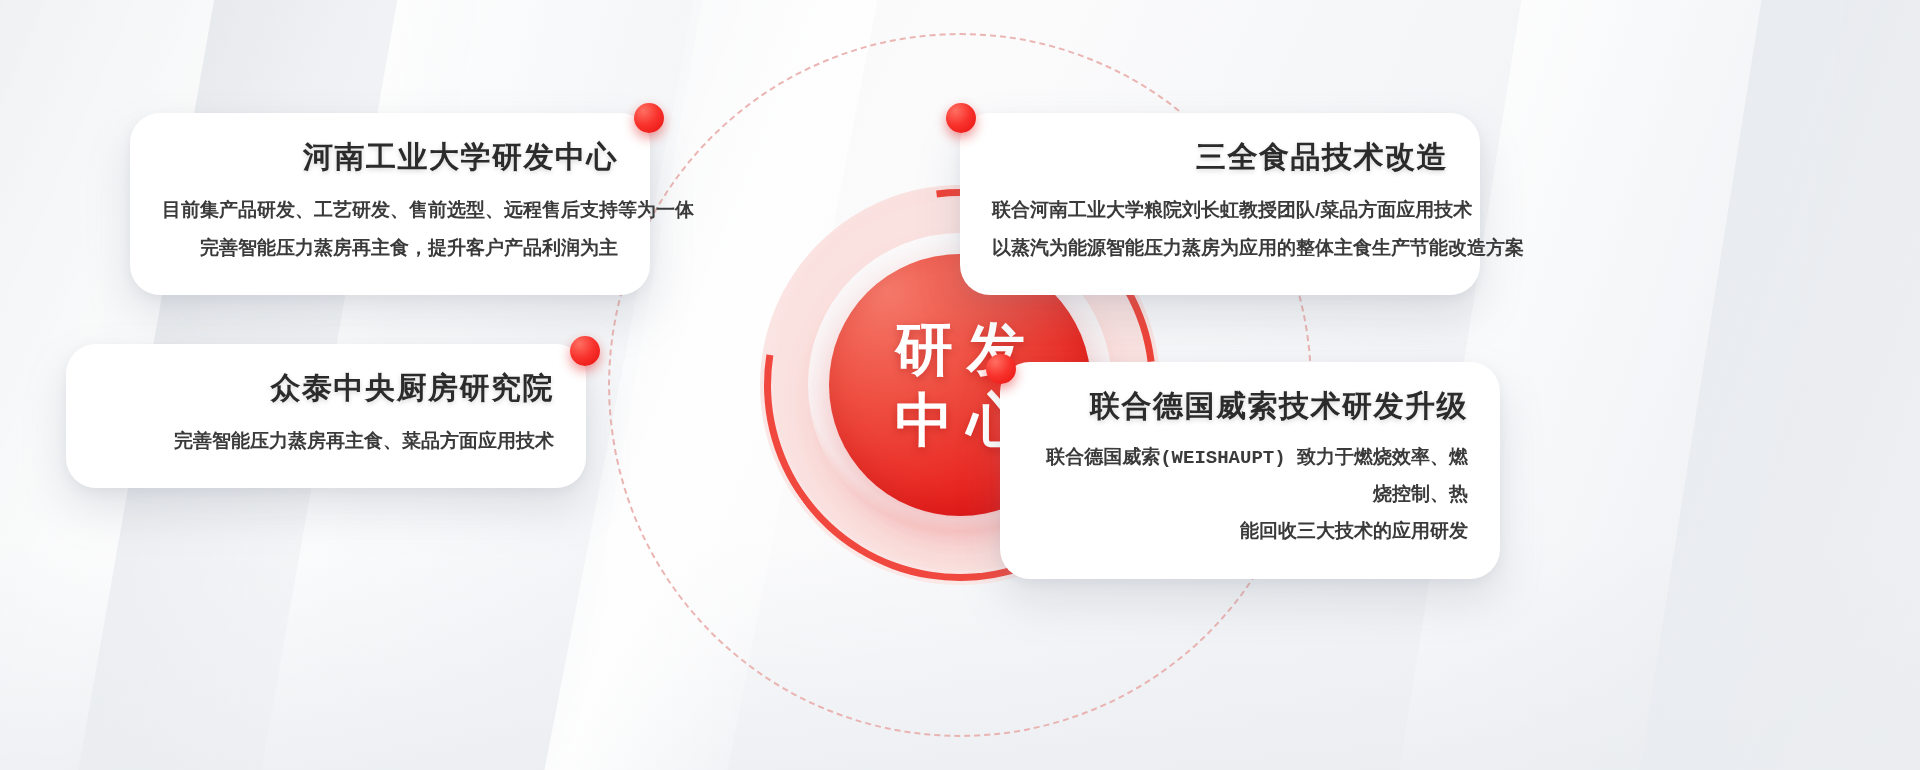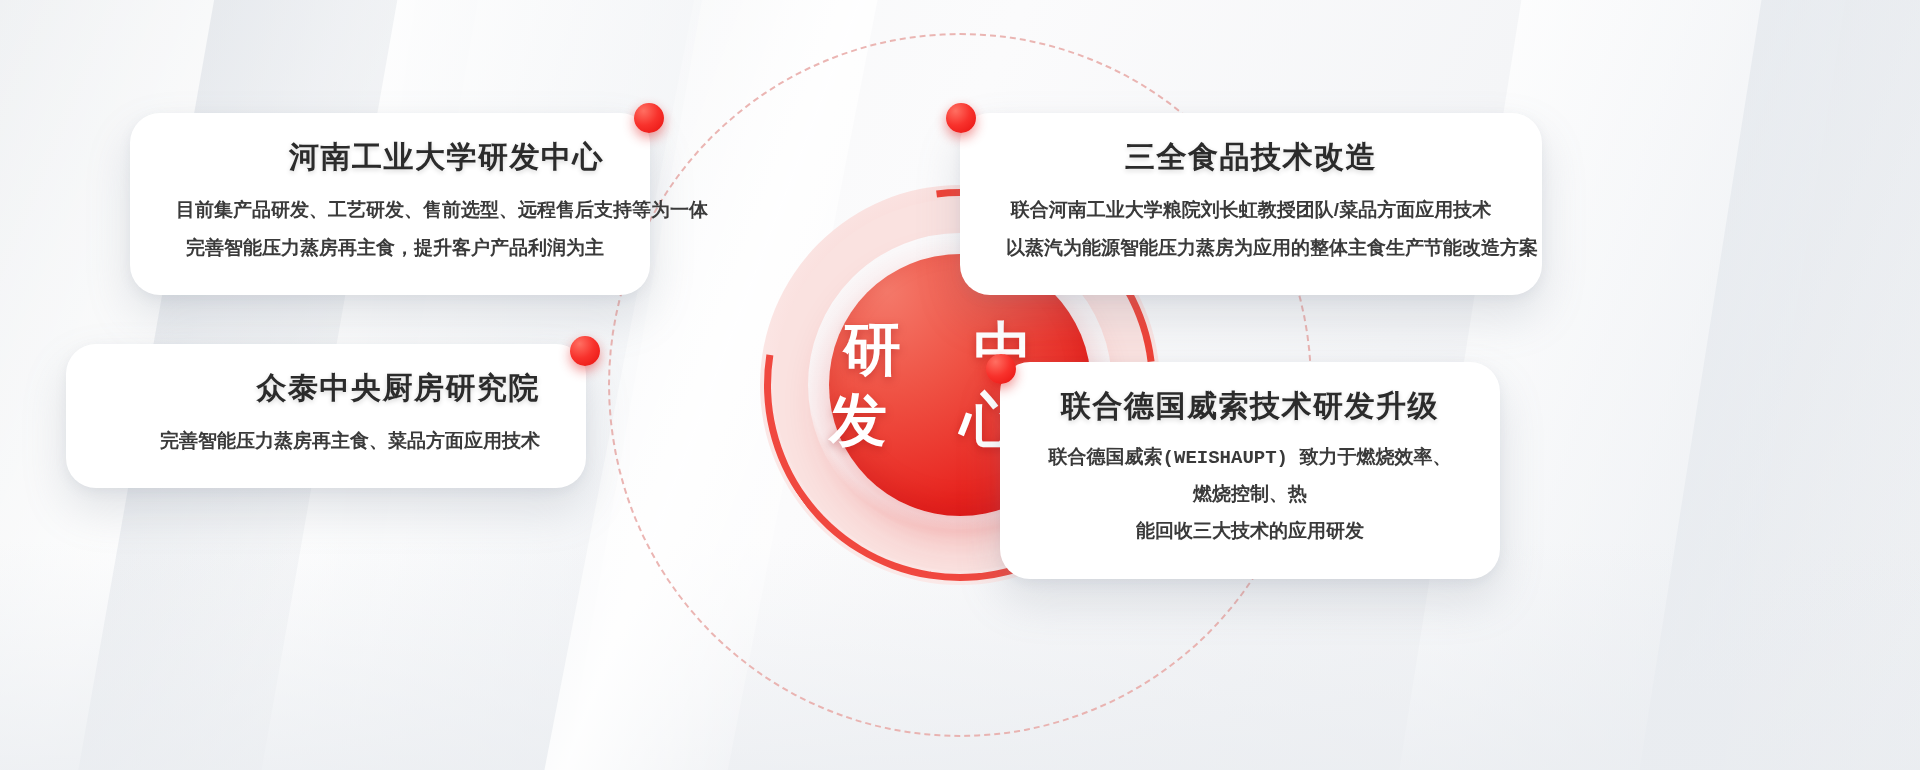--- a/index.html
+++ b/index.html
@@ -49,43 +49,43 @@
   .arc{position:absolute;left:50%;top:50%;transform:translate(-50%,-50%) rotate(-36deg);
       width:392px;height:392px;border-radius:50%;box-sizing:border-box;
       border:7px solid transparent;border-left-color:#f0483f;border-bottom-color:#f0483f;}
   .arc2{position:absolute;left:50%;top:50%;transform:translate(-50%,-50%) rotate(128deg);
       width:392px;height:392px;border-radius:50%;box-sizing:border-box;
       border:7px solid transparent;border-left-color:#ef4136;}
   .core{position:absolute;left:50%;top:50%;transform:translate(-50%,-50%);
       width:262px;height:262px;border-radius:50%;
       background:radial-gradient(circle at 22% 14%,#f4796a 0%,#ef5244 34%,#e8241f 72%,#dd0f14 100%);
       box-shadow:0 18px 44px rgba(221,30,30,.30), inset 0 -10px 26px rgba(160,0,10,.18);
-      display:flex;flex-direction:row;align-items:center;justify-content:center;}
+      display:flex;flex-direction:column;align-items:center;justify-content:center;}
   .core-line{color:#fff;font-size:58px;font-weight:700;letter-spacing:14px;
       text-indent:14px;line-height:1.22;
       text-shadow:0 3px 8px rgba(150,0,10,.35);}
 
   
   .card{position:absolute;background:#fff;border-radius:30px;
       box-shadow:0 22px 46px rgba(120,130,145,.20), 0 4px 12px rgba(120,130,145,.10);
-      padding:26px 46px 28px;box-sizing:border-box;}
+      padding:26px 32px 28px;box-sizing:border-box;}
   .card-title{font-size:30px;font-weight:700;color:#2b2b2b;letter-spacing:1.5px;
       text-shadow:0 2px 5px rgba(0,0,0,.16);line-height:1.2;margin-bottom:16px;white-space:nowrap;}
   .card-line{font-size:19px;font-weight:700;color:#3a3a3a;line-height:2.0;white-space:nowrap;}
   .dot{position:absolute;width:30px;height:30px;border-radius:50%;
       background:radial-gradient(circle at 32% 26%,#ff6f62 0%,#f8322c 48%,#e7100f 100%);
       box-shadow:0 5px 12px rgba(225,20,20,.45);}
 
   #card-tl{left:130px;top:113px;width:520px;text-align:right;}
   #card-tl .dot{right:-14px;top:-10px;}
-  #card-tr{left:960px;top:113px;width:582px;text-align:center;}
+  #card-tr{left:960px;top:113px;width:520px;text-align:right;}
   #card-tr .dot{left:-14px;top:-10px;}
   #card-bl{left:66px;top:344px;width:520px;text-align:right;}
   #card-bl .dot{right:-14px;top:-8px;}
-  #card-br{left:1000px;top:362px;width:500px;text-align:center;}
+  #card-br{left:1000px;top:362px;width:500px;text-align:right;}
   #card-br .dot{left:-14px;top:-8px;}
   #card-br .card-line{white-space:normal;line-height:1.95;font-family:Liberation Mono, monospace;}
 </style>
 </head>
 <body>
 
 <div id="bg">
   <div class="pane pane-a"></div>
   <div class="pane pane-b"></div>
   <div class="pane pane-c"></div>

